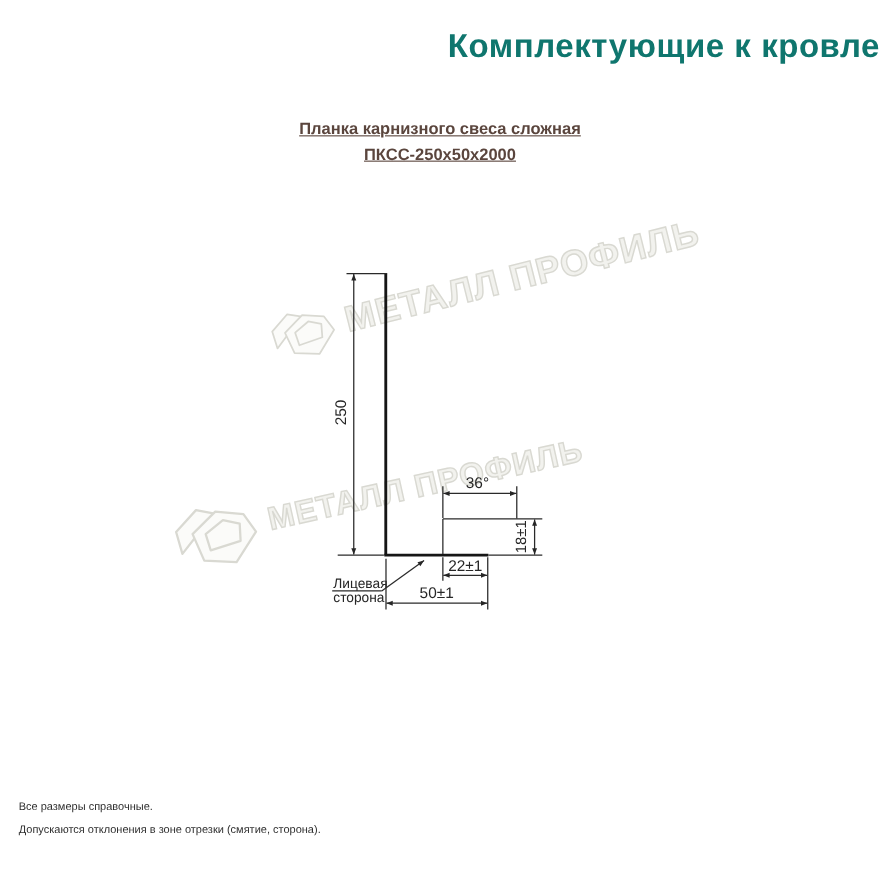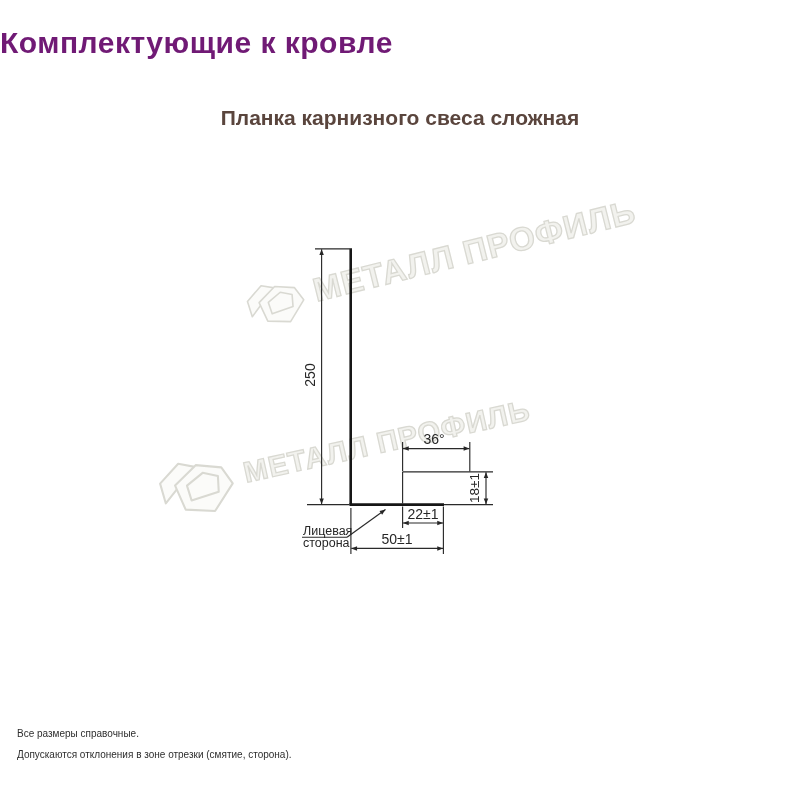--- a/index.html
+++ b/index.html
@@ -2,26 +2,26 @@
 <html><head>
 <meta charset="utf-8">
 <style>
   html,body{margin:0;padding:0;background:#ffffff;}
   #page{
     position:relative;width:800px;height:800px;background:#ffffff;overflow:hidden;
     font-family:"Liberation Sans", sans-serif;
   }
   
   .page-title{
-    position:absolute;top:26px;left:0;width:100%;text-align:left;
-    font-size:30px;font-weight:bold;color:#701a75;letter-spacing:0.5px;
+    position:absolute;top:26px;left:0;width:100%;text-align:right;
+    font-size:30px;font-weight:bold;color:#0f766e;letter-spacing:0.5px;
   }
   .subtitle{
     position:absolute;top:106px;left:0;width:100%;text-align:center;
-    font-weight:bold;font-size:21px;line-height:23px;
+    font-weight:bold;font-size:15px;line-height:23px;text-decoration:underline;
   }
   
   .wm{
     position:absolute;display:flex;align-items:center;gap:8px;
     pointer-events:none;white-space:nowrap;z-index:1;
   }
   .wm-text{
     font-weight:bold;color:#f2f2ee;
     -webkit-text-stroke:1.3px #d9d9d2;
     letter-spacing:1px;
@@ -51,20 +51,21 @@
 </style>
 </head>
 <body>
 
 <div id="page">
 
   <div class="page-title">Комплектующие к кровле</div>
 
   <div class="subtitle" style="color:#5a453d;">
     <div>Планка карнизного свеса сложная</div>
+    <div>ПКСС-250х50х2000</div>
   </div>
 
   <div class="wm" id="wm1">
     <svg class="wm-logo" width="62" height="56" viewBox="0 0 62 56">
       <path d="M4 38 L3 22 L20 10 L34 16 L33 27 L21 24 Z"></path>
       <path d="M18 46 L14 26 L33 14 L52 20 L58 34 L40 52 Z"></path>
       <path d="M24 40 L23 28 L37 21 L48 26 L46 38 Z"></path>
     </svg>
     <span class="wm-text">МЕТАЛЛ ПРОФИЛЬ</span>
   </div>

